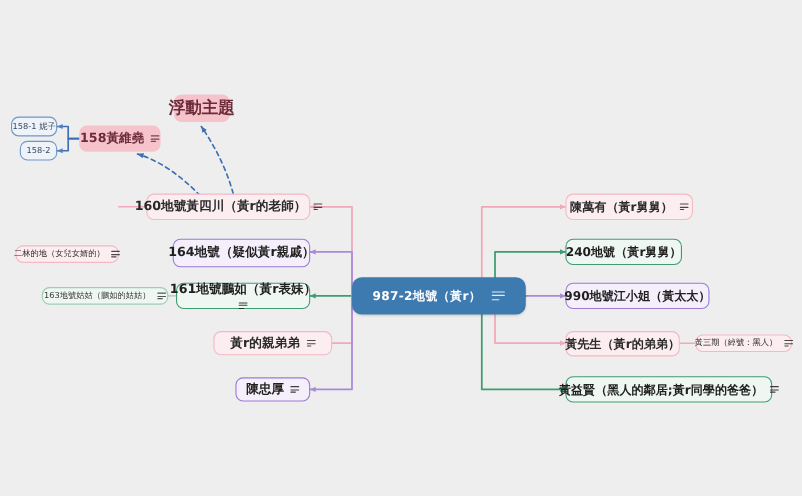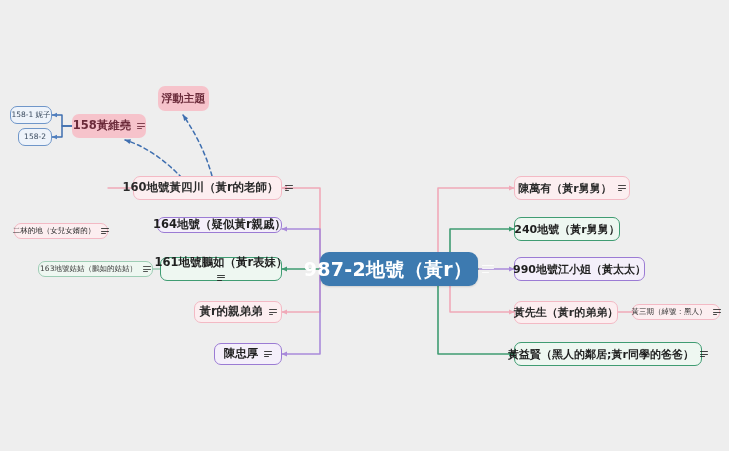--- a/index.html
+++ b/index.html
@@ -37,21 +37,21 @@
     border-radius: 7px;
     white-space: nowrap;
     line-height: 1;
   }
   
   .root {
     background: #3d7ab0;
     border: none;
     border-radius: 9px;
     color: #ffffff;
-    font-size: 19px;
+    font-size: 11px;
     font-weight: bold;
     letter-spacing: .3px;
     padding: 0 14px;
     box-shadow: 0 1px 2px rgba(0,0,0,0.13);
   }
   
   .pink {
     background: #fceef0;
     border: 1.3px solid #f3b9c4;
     color: #2a2a2a;
@@ -81,21 +81,21 @@
   
   .blue {
     background: #eef3fa;
     border: 1.2px solid #6f96c9;
     color: #3a4a5e;
   }
   .main-node   { font-size: 11.5px; font-weight: bold; padding: 0 24px; }
   .sub-node    { font-size: 7.5px;  padding: 0 7px; }
   .right-node  { font-size: 11px; font-weight: bold; padding: 0 11px; }
   .tiny-node   { font-size: 7.5px; padding: 0 6px; }
-  .float-node  { font-size: 11px; font-weight: bold; padding: 0 11px; }
+  .float-node  { font-size: 15px; font-weight: bold; padding: 0 11px; }
 
   
   .note-icon {
     display: inline-block;
     width: 10px;
     height: 8px;
     flex: 0 0 auto;
     position: relative;
     opacity: .85;
   }
@@ -221,21 +221,21 @@
 
   <div class="node pink sub-node" style="left:14px; top:180px; width:94px; height:16px;margin-top:43px;">
     <span>二林的地（女兒女婿的）</span>
     <span class="note-icon small">
       <i></i>
         <i></i>
         <i></i>
     </span>
   </div>
 
-  <div class="node purple main-node" style="left:157px; top:217px; width:125px; height:16px;justify-content:center;">
+  <div class="node purple main-node" style="left:157px; top:217px; width:125px; height:26px;justify-content:center;">
     <span>164地號（疑似黃r親戚）</span>
   </div>
 
   <div class="node green main-node" style="left:160px; top:257px; width:122px; height:24px;flex-direction:column;">
     <span>161地號鵬如（黃r表妹）</span>
     <span class="note-icon small">
       <i></i>
         <i></i>
         <i></i>
     </span>
@@ -243,21 +243,21 @@
 
   <div class="node green-soft sub-node" style="left:22px; top:261px; width:115px; height:16px;margin-left:16px;">
     <span>163地號姑姑（鵬如的姑姑）</span>
     <span class="note-icon small">
       <i></i>
         <i></i>
         <i></i>
     </span>
   </div>
 
-  <div class="node pink main-node" style="left:194px; top:301px; width:88px; height:22px;">
+  <div class="node pink main-node" style="left:194px; top:301px; width:108px; height:22px;">
     <span>黃r的親弟弟</span>
     <span class="note-icon small">
       <i></i>
         <i></i>
         <i></i>
     </span>
   </div>
 
   <div class="node purple main-node" style="left:214px; top:343px; width:68px; height:22px;">
     <span>陳忠厚</span>

